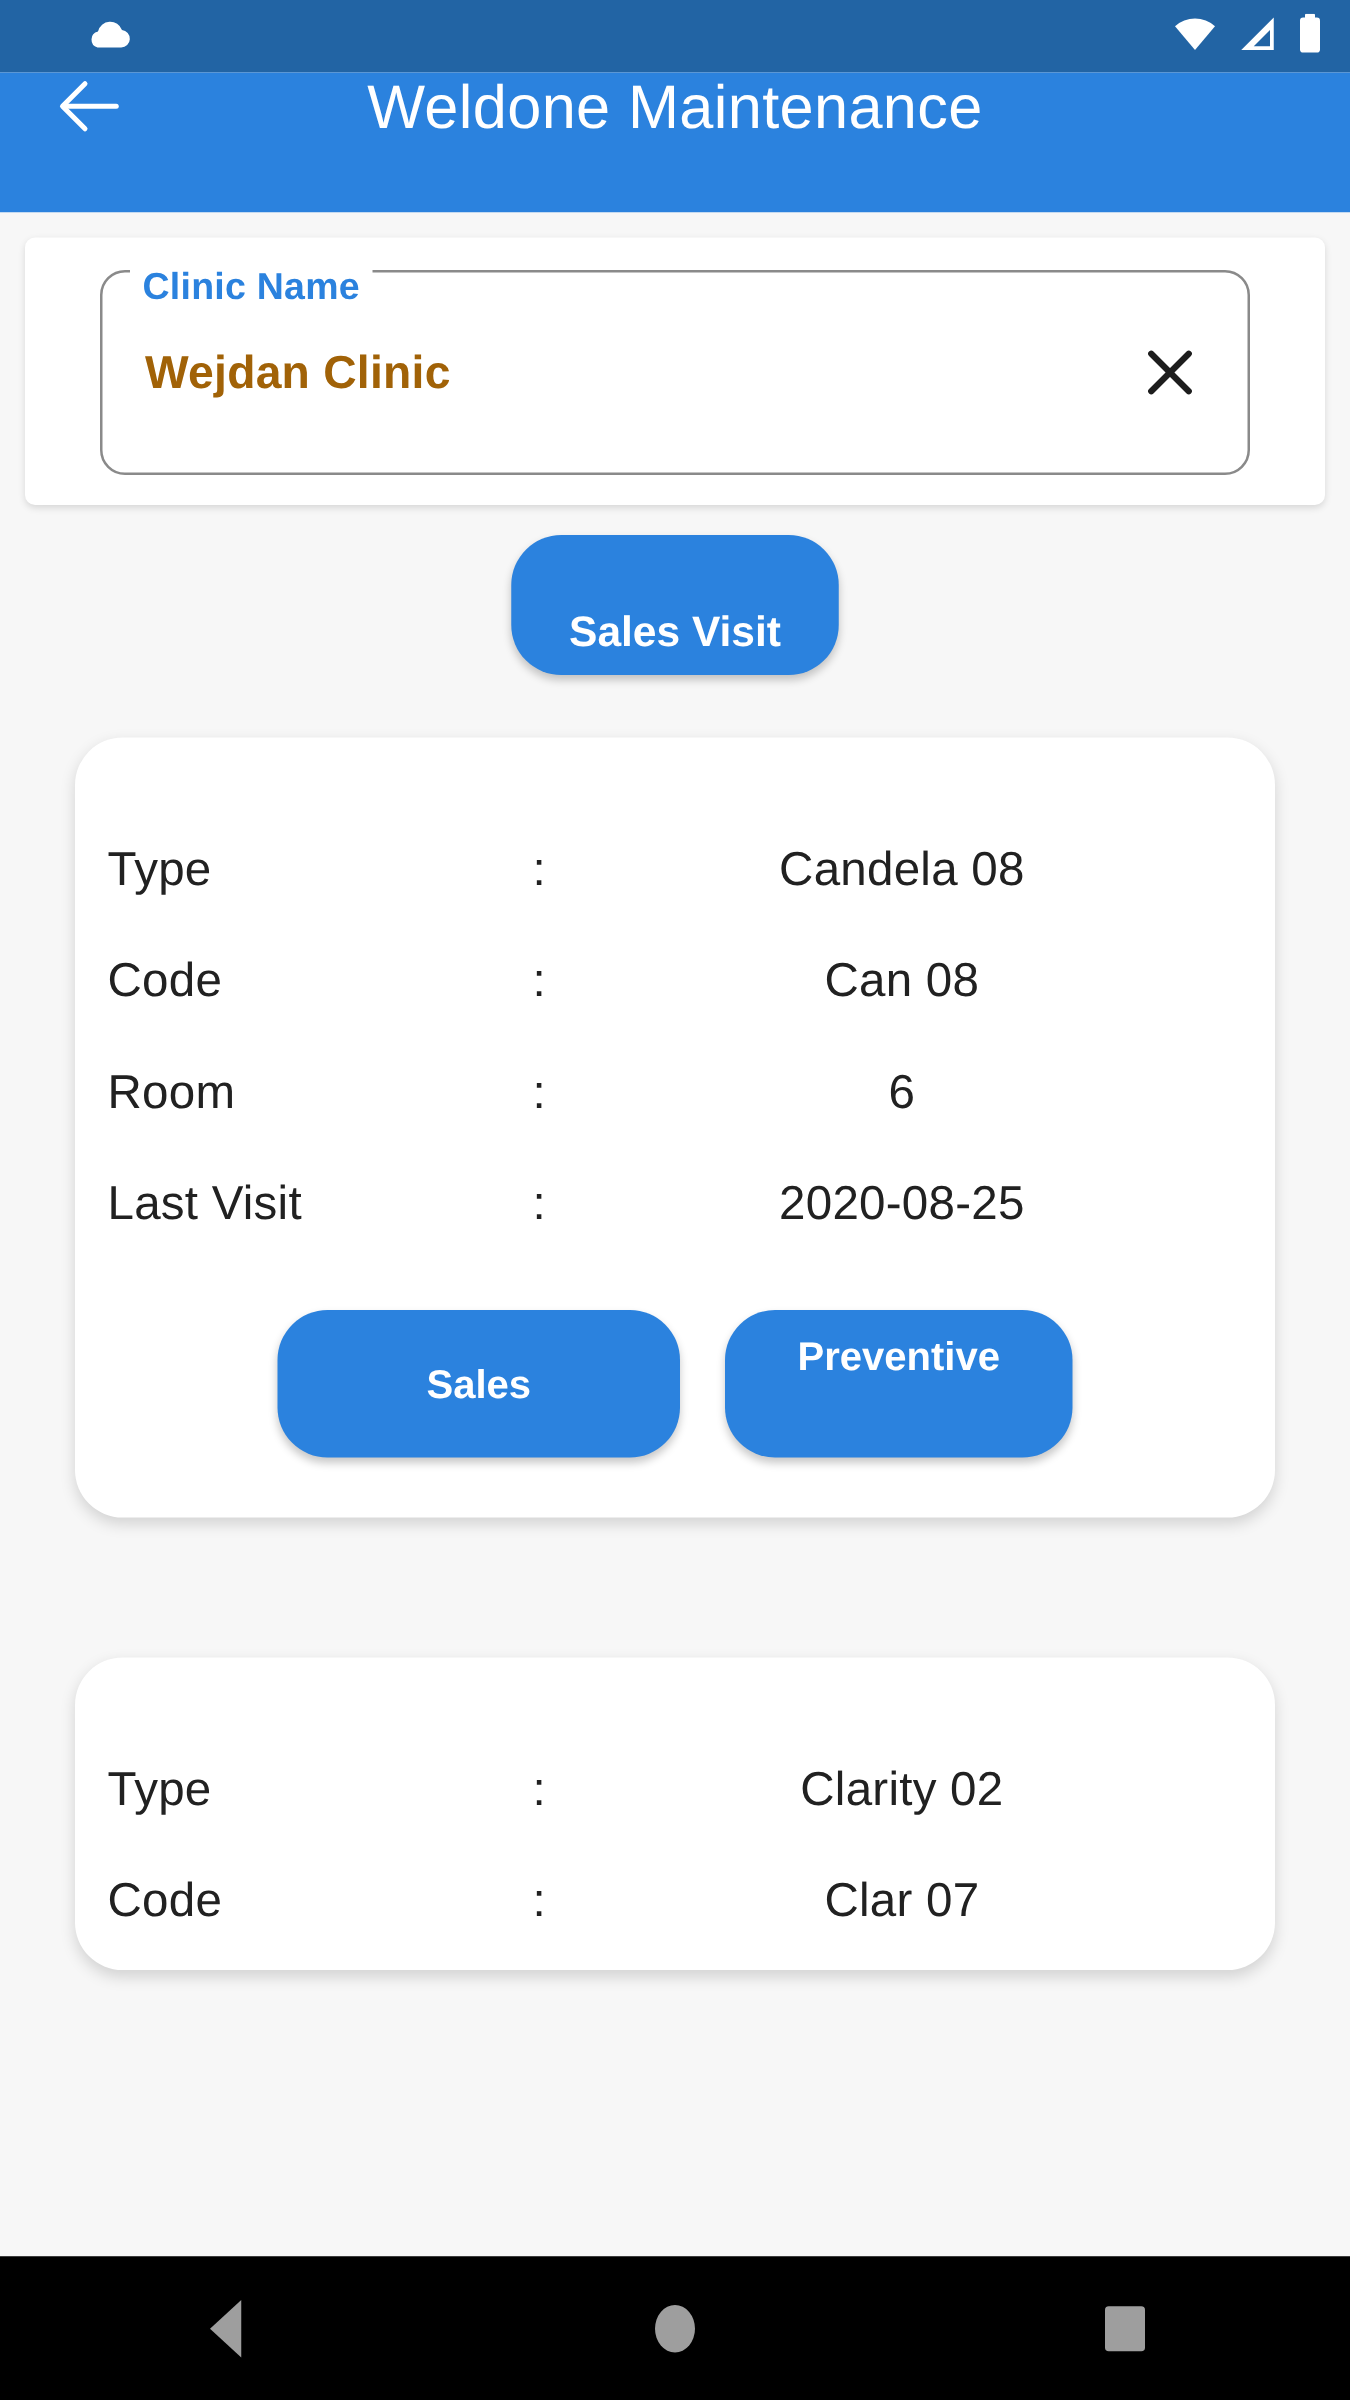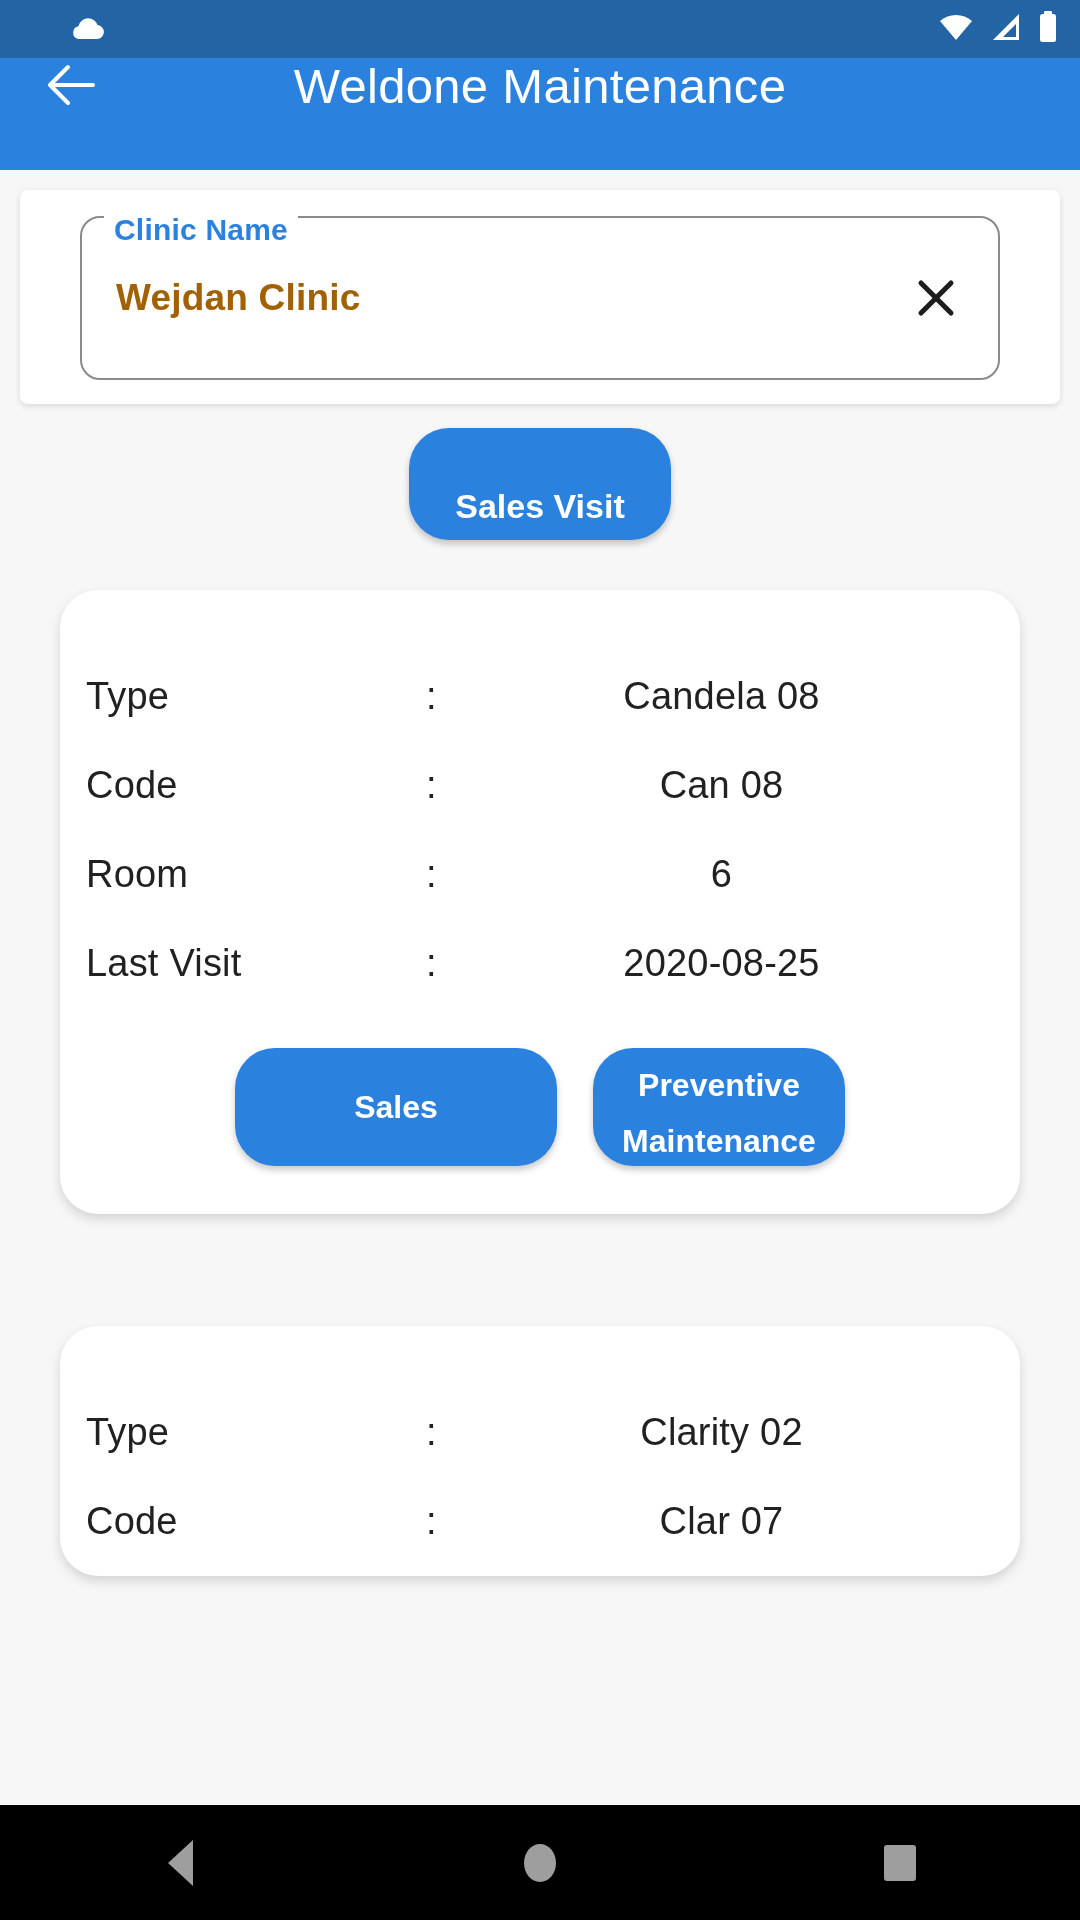--- a/index.html
+++ b/index.html
@@ -166,27 +166,27 @@
     margin-top:40px;
     padding:0 38px;
   }
   .repair-btn {
     width:322px; height:118px;
     font-size:32px;
     line-height:118px;
     padding:0;
   }
   .pm-btn {
-    width:252px; height:118px;
+    width:278px; height:118px;
     font-size:32px;
     line-height:44px;
     padding:15px 0;
     display:flex; flex-direction:column;
     align-items:center; justify-content:flex-start;
-    gap:12px;
+    gap:0;
   }
 
   
   .nav-bar {
     height:115px;
     background:#000000;
     display:flex; align-items:center; justify-content:space-around;
     flex:0 0 auto;
     position:absolute;
     bottom:0; left:0; right:0;
@@ -295,21 +295,20 @@
       <div class="row">
         <span class="row-label">Last Visit</span>
         <span class="row-colon">:</span>
         <span class="row-value">2020-08-25</span>
       </div>
 
       <div class="card-actions">
         <button class="btn-primary repair-btn">Sales</button>
         <button class="btn-primary pm-btn">
           <span>Preventive</span>
-          <span>Maintenance</span>
         </button>
       </div>
     </div>
 
     <div class="equip-card second">
       <div class="row">
         <span class="row-label">Type</span>
         <span class="row-colon">:</span>
         <span class="row-value">Clarity 02</span>
       </div>

